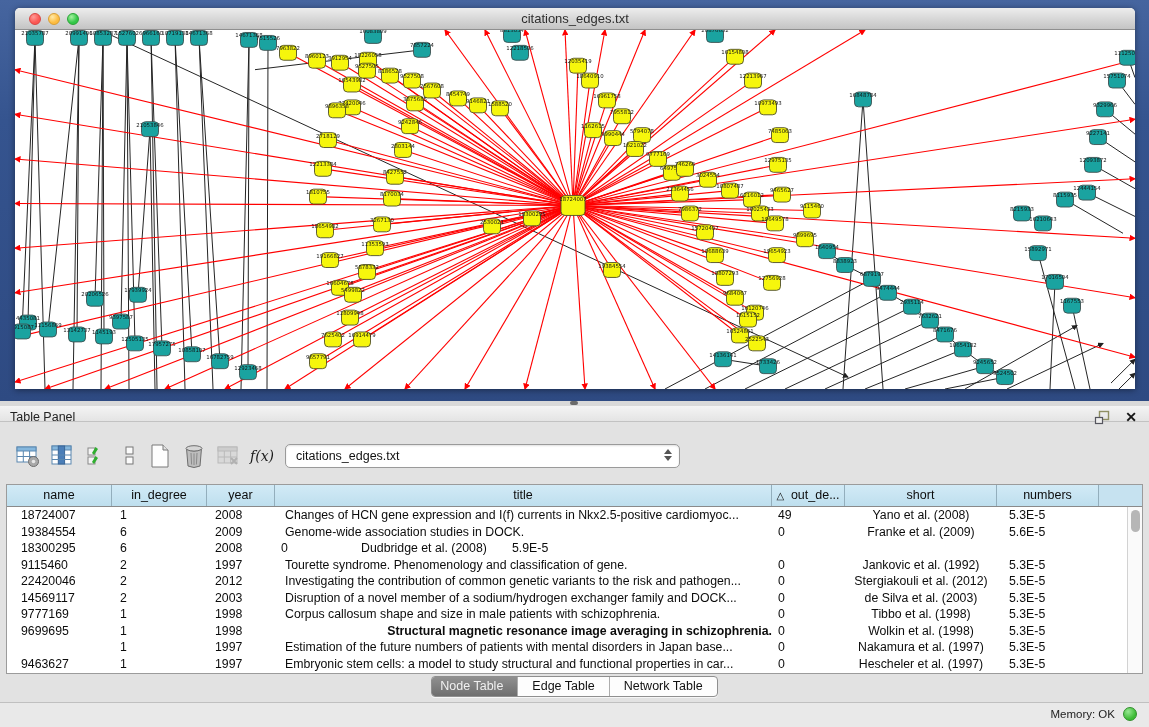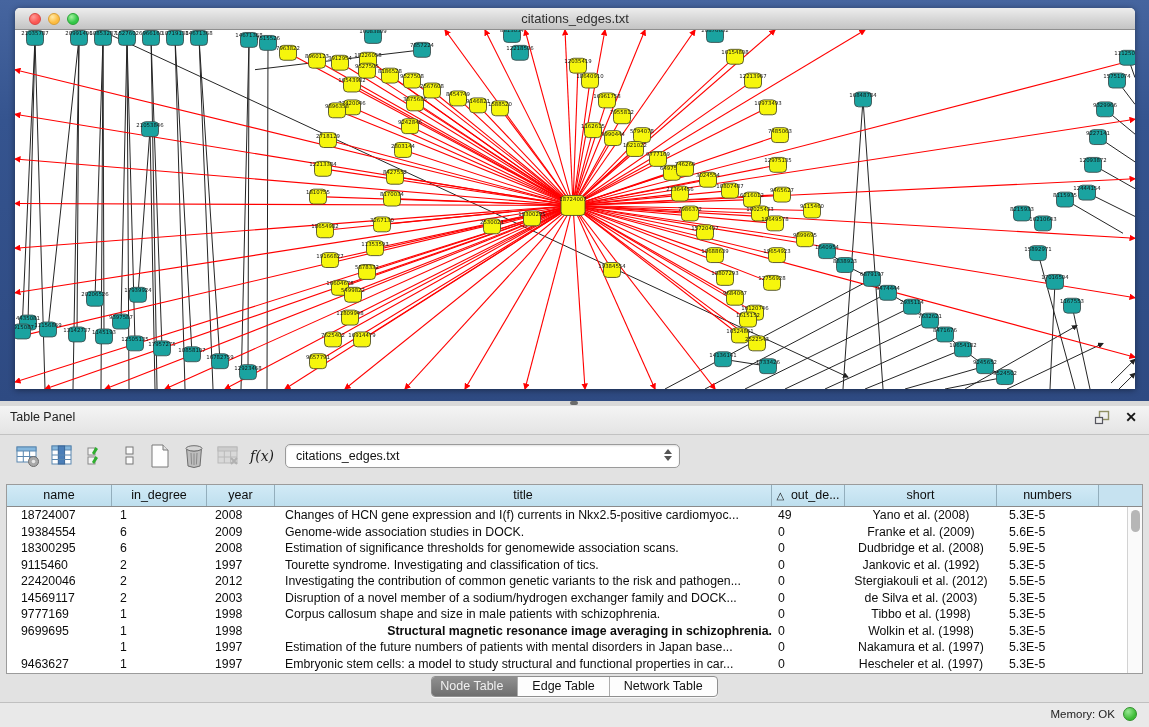--- a/index.html
+++ b/index.html
@@ -27,21 +27,21 @@
   .edge-r{stroke:#ff0000;stroke-width:1.1;fill:none;}
   .node-rect{stroke-width:.9;}
   .node-label{font-family:"DejaVu Sans",sans-serif;font-size:5.4px;fill:#141414;}
 
   
   .splitter{position:absolute;left:0;top:401px;width:1149px;height:5px;background:#d9d9d9;}
   .grip{position:absolute;left:570px;top:0;width:8px;height:4px;border-radius:2px;background:#6b6b6b;}
 
   
   .panel{position:absolute;left:0;top:406px;width:1149px;height:296px;background:#e2e2e2;}
-  .panel-header{height:29px;background:linear-gradient(180deg,#f4f4f4,#e4e4e4);
+  .panel-header{height:16px;background:linear-gradient(180deg,#f4f4f4,#e4e4e4);
     border-bottom:1px solid #c2c2c2;position:relative;padding-left:7px;}
   .panel-title{position:absolute;left:10px;top:4px;font-size:12.5px;color:#222;}
   .ph-icons{position:absolute;right:12px;top:3px;display:flex;gap:14px;align-items:center;}
   .close-x{font-size:14px;font-weight:bold;color:#151515;line-height:16px;cursor:default;}
 
   .toolbar{position:absolute;left:0;top:24px;height:52px;width:100%;}
   .tb-icon{position:absolute;top:12px;width:28px;height:28px;display:flex;align-items:center;justify-content:center;}
   .fx{font-family:"DejaVu Serif",serif;font-style:italic;font-size:14px;color:#1a1a1a;}
   .combo{position:absolute;left:285px;top:14px;width:395px;height:24px;background:#fff;
     border:1px solid #9a9a9a;border-radius:5px;box-shadow:inset 0 1px 2px rgba(0,0,0,.12);}
@@ -639,30 +639,29 @@
           <div class="td" style="width: 68px; text-align: left; padding-left: 8px;">2009</div>
           <div class="td" style="width: 497px; text-align: left; padding-left: 10px;">Genome-wide association studies in DOCK.</div>
           <div class="td" style="width: 73px; text-align: left; padding-left: 6px;">0</div>
           <div class="td" style="width: 152px; text-align: center;">Franke et al. (2009)</div>
           <div class="td" style="width: 102px; text-align: left; padding-left: 12px;">5.6E-5</div>
         </div>
         <div class="tr">
           <div class="td" style="width: 105px; text-align: left; padding-left: 14px;">18300295</div>
           <div class="td" style="width: 95px; text-align: left; padding-left: 8px;">6</div>
           <div class="td" style="width: 68px; text-align: left; padding-left: 8px;">2008</div>
-          <div class="td" style="width: 497px; text-align: left; padding-left: 10px;">Estimation of significance thresholds for genomewide association scans.</div>
           <div class="td" style="width: 73px; text-align: left; padding-left: 6px;">0</div>
           <div class="td" style="width: 152px; text-align: center;">Dudbridge et al. (2008)</div>
           <div class="td" style="width: 102px; text-align: left; padding-left: 12px;">5.9E-5</div>
         </div>
         <div class="tr">
           <div class="td" style="width: 105px; text-align: left; padding-left: 14px;">9115460</div>
           <div class="td" style="width: 95px; text-align: left; padding-left: 8px;">2</div>
           <div class="td" style="width: 68px; text-align: left; padding-left: 8px;">1997</div>
-          <div class="td" style="width: 497px; text-align: left; padding-left: 10px;">Tourette syndrome. Investigating and classification of tics.</div>
+          <div class="td" style="width: 497px; text-align: left; padding-left: 10px;">Tourette syndrome. Phenomenology and classification of gene.</div>
           <div class="td" style="width: 73px; text-align: left; padding-left: 6px;">0</div>
           <div class="td" style="width: 152px; text-align: center;">Jankovic et al. (1992)</div>
           <div class="td" style="width: 102px; text-align: left; padding-left: 12px;">5.3E-5</div>
         </div>
         <div class="tr">
           <div class="td" style="width: 105px; text-align: left; padding-left: 14px;">22420046</div>
           <div class="td" style="width: 95px; text-align: left; padding-left: 8px;">2</div>
           <div class="td" style="width: 68px; text-align: left; padding-left: 8px;">2012</div>
           <div class="td" style="width: 497px; text-align: left; padding-left: 10px;">Investigating the contribution of common genetic variants to the risk and pathogen...</div>
           <div class="td" style="width: 73px; text-align: left; padding-left: 6px;">0</div>

